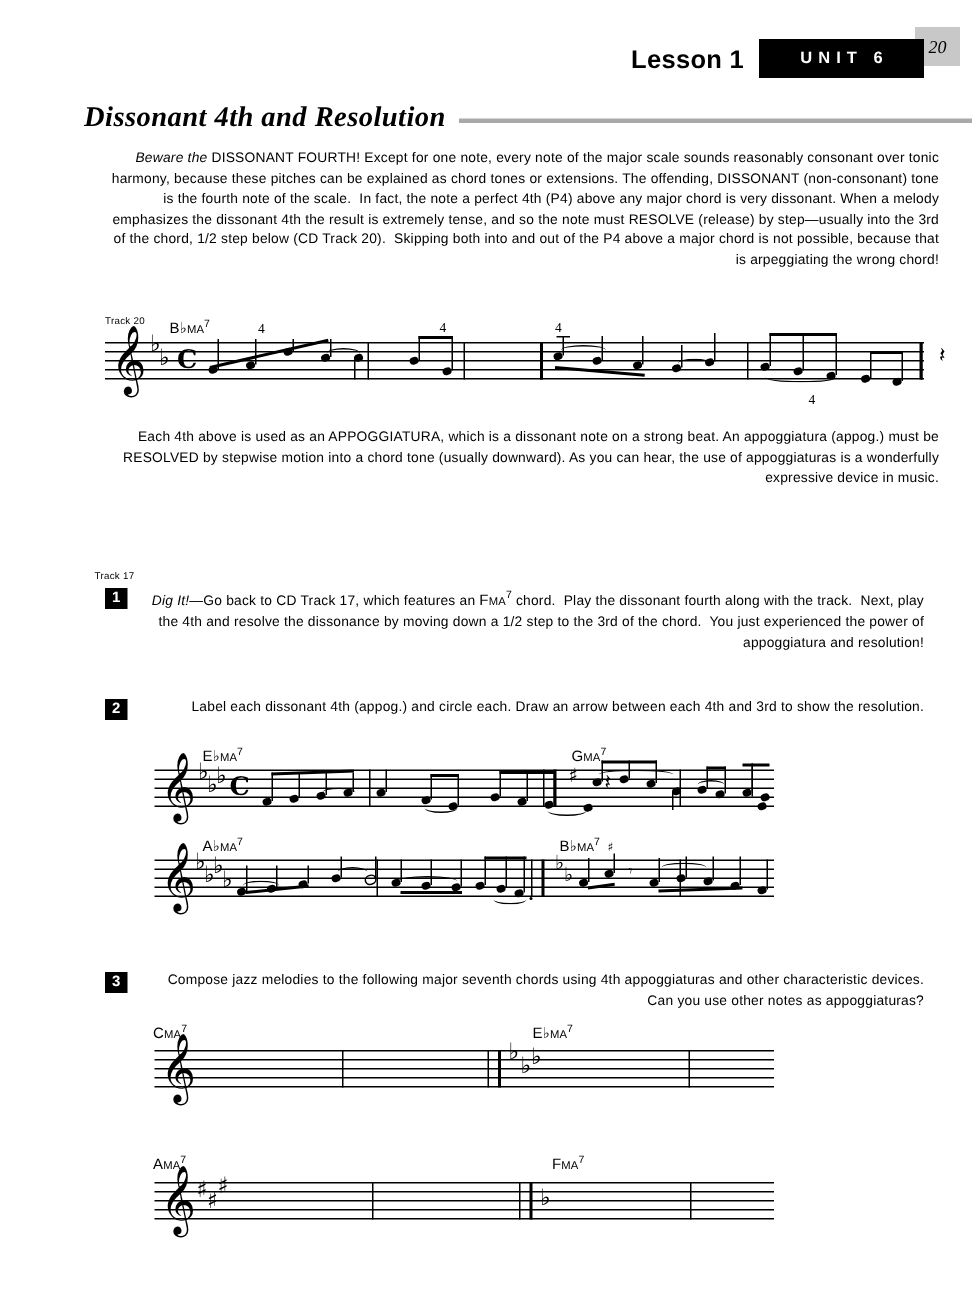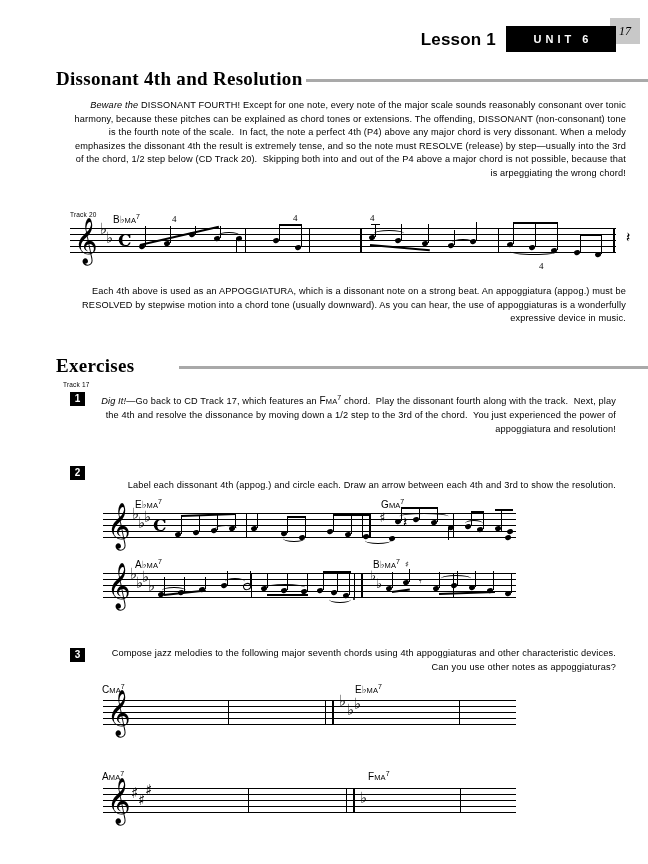--- a/index.html
+++ b/index.html
@@ -85,20 +85,21 @@
     position: absolute;
     left: 56px;
     width: 560px;
     height: 24px;
   }
   .section-head .txt {
     position: absolute;
     left: 0; top: 0;
     font-family: "Liberation Serif", serif;
     font-weight: bold;
+    font-style: italic;
     font-size: 19px;
     white-space: nowrap;
     letter-spacing: 0.3px;
     text-align: center;
   }
   .section-head .rule {
     position: absolute;
     top: 11px;
     height: 3px;
     background: #a9a9a9;
@@ -239,21 +240,21 @@
   }
 </style>
 </head>
 <body>
 
 <div class="page">
 
   <div class="header">
     <div class="lesson-title">Lesson 1</div>
     <div class="page-num-box">
-      <div class="page-num">17</div>
+      <div class="page-num">20</div>
     </div>
     <div class="unit-bar">
       <div class="unit-label">UNIT 6</div>
     </div>
   </div>
 
   <div class="section-head" style="top:68px;">
     <div class="txt">Dissonant 4th and Resolution</div>
     <div class="rule" style="left:250px; width:366px;"></div>
   </div>
@@ -336,34 +337,30 @@
       <div class="stem" style="left:510px; top:6px; height:18px;"></div>
       <div class="notehead" style="left:525px; top:24px;"></div>
       <div class="stem" style="left:531px; top:6px; height:20px;"></div>
       <div class="beam" style="left:510px; top:6px; width:22px;"></div>
       <div class="rest" style="left:556px; top:2px;">𝄽</div>
     </div>
   </div>
 
   <div class="body-text" style="left:70px; top:285px; width:556px;">Each 4th above is used as an APPOGGIATURA, which is a dissonant note on a strong beat. An appoggiatura (appog.) must be RESOLVED by stepwise motion into a chord tone (usually downward).  As you can hear, the use of appoggiaturas is a wonderfully expressive device in music.</div>
 
-  <div class="section-head" style="top:355px;">
-    <div class="txt">Exercises</div>
-    <div class="rule" style="left:123px; width:493px;"></div>
-  </div>
 
   <div>
     <div class="track-label" style="left:63px; top:381px;">Track 17</div>
     <div class="ex-badge" style="left:70px; top:392px;">1</div>
     <div class="body-text" style="left:100px; top:391px; width:516px;"><i>Dig It!</i><span>—Go back to CD Track 17, which features an </span><span class="chordsym" style="position:static;">F<span class="ma">MA</span><span class="sup">7</span></span><span> chord.&nbsp; Play the dissonant fourth along with the track.&nbsp; Next, play the 4th and resolve the dissonance by moving down a 1/2 step to the 3rd of the chord.&nbsp; You just experienced the power of appoggiatura and resolution!</span></div>
   </div>
 
   <div>
     <div class="ex-badge" style="left:70px; top:466px;">2</div>
-    <div class="body-text" style="left:100px; top:479px; width:516px;">Label each dissonant 4th (appog.) and circle each.  Draw an arrow between each 4th and 3rd to show the resolution.</div>
+    <div class="body-text" style="left:100px; top:465px; width:516px;">Label each dissonant 4th (appog.) and circle each.  Draw an arrow between each 4th and 3rd to show the resolution.</div>
 
     <div class="chordsym" style="left:135px; top:498px;">E<span class="flat">♭</span><span class="ma">MA</span><span class="sup">7</span></div>
     <div class="chordsym" style="left:381px; top:498px;">G<span class="ma">MA</span><span class="sup">7</span></div>
 
     <div class="staff" style="left:103px; top:513px; width:413px; height:25px;">
       <div class="line" style="top:0px;"></div>
       <div class="line" style="top:6px;"></div>
       <div class="line" style="top:12px;"></div>
       <div class="line" style="top:18px;"></div>
       <div class="line" style="top:24px;"></div>

